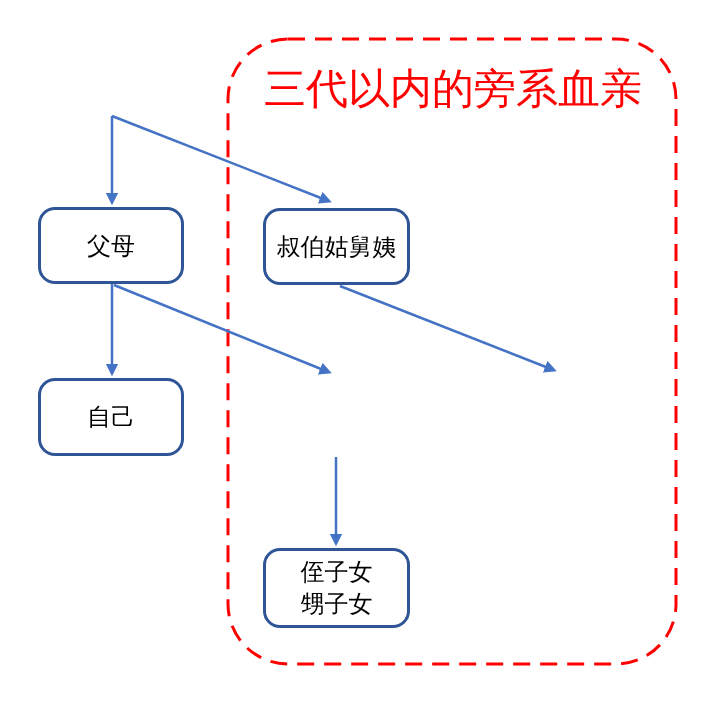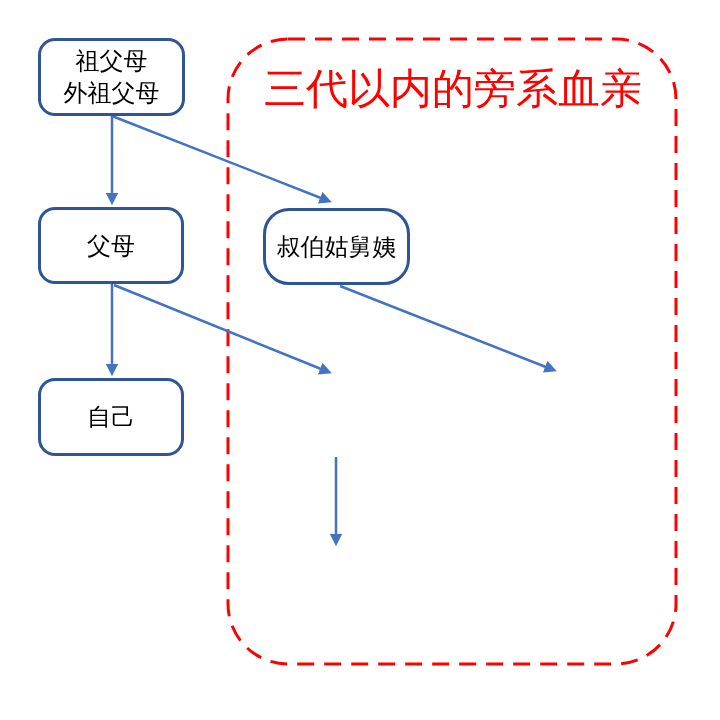--- a/index.html
+++ b/index.html
@@ -58,21 +58,21 @@
     display:flex;
     align-items:center;
     justify-content:center;
     text-align:center;
     font-size:24px;
     line-height:1.33;
     white-space:pre-line;
   }
   .n-grandparents{left:38px;top:38px;width:147px;height:78px;}
   .n-parents{left:38px;top:207px;width:146px;height:77px;}
-  .n-uncles{left:263px;top:208px;width:147px;height:77px;border-radius:26px;}
+  .n-uncles{left:263px;top:208px;width:147px;height:77px;}
   .n-self{left:38px;top:378px;width:146px;height:78px;}
   .n-siblings{left:263px;top:378px;width:147px;height:78px;}
   .n-cousins{left:490px;top:377px;width:150px;height:83px;}
   .n-nephews{left:263px;top:548px;width:147px;height:80px;}
 </style>
 </head>
 <body>
 
 <div class="canvas">
 
@@ -88,25 +88,25 @@
     <path class="edge" d="M112,116 L112,199" marker-end="url(#arrow)"></path>
     <path class="edge" d="M112,116 L326,200" marker-end="url(#arrow)"></path>
     <path class="edge" d="M112,284 L112,370" marker-end="url(#arrow)"></path>
     <path class="edge" d="M114,285 L326,371" marker-end="url(#arrow)"></path>
     <path class="edge" d="M340,286 L551,369" marker-end="url(#arrow)"></path>
     <path class="edge" d="M336,457 L336,540" marker-end="url(#arrow)"></path>
   </svg>
 
   <div class="group-title">三代以内的旁系血亲</div>
 
-  <div class="node n-grandparents">祖父母
-外祖父母</div>
 
   <div class="node n-parents">父母</div>
 
   <div class="node n-uncles">叔伯姑舅姨</div>
 
   <div class="node n-self">自己</div>
 
 
 
+  <div class="node n-nephews">侄子女
+甥子女</div>
 
 </div>
 
 </body></html>

